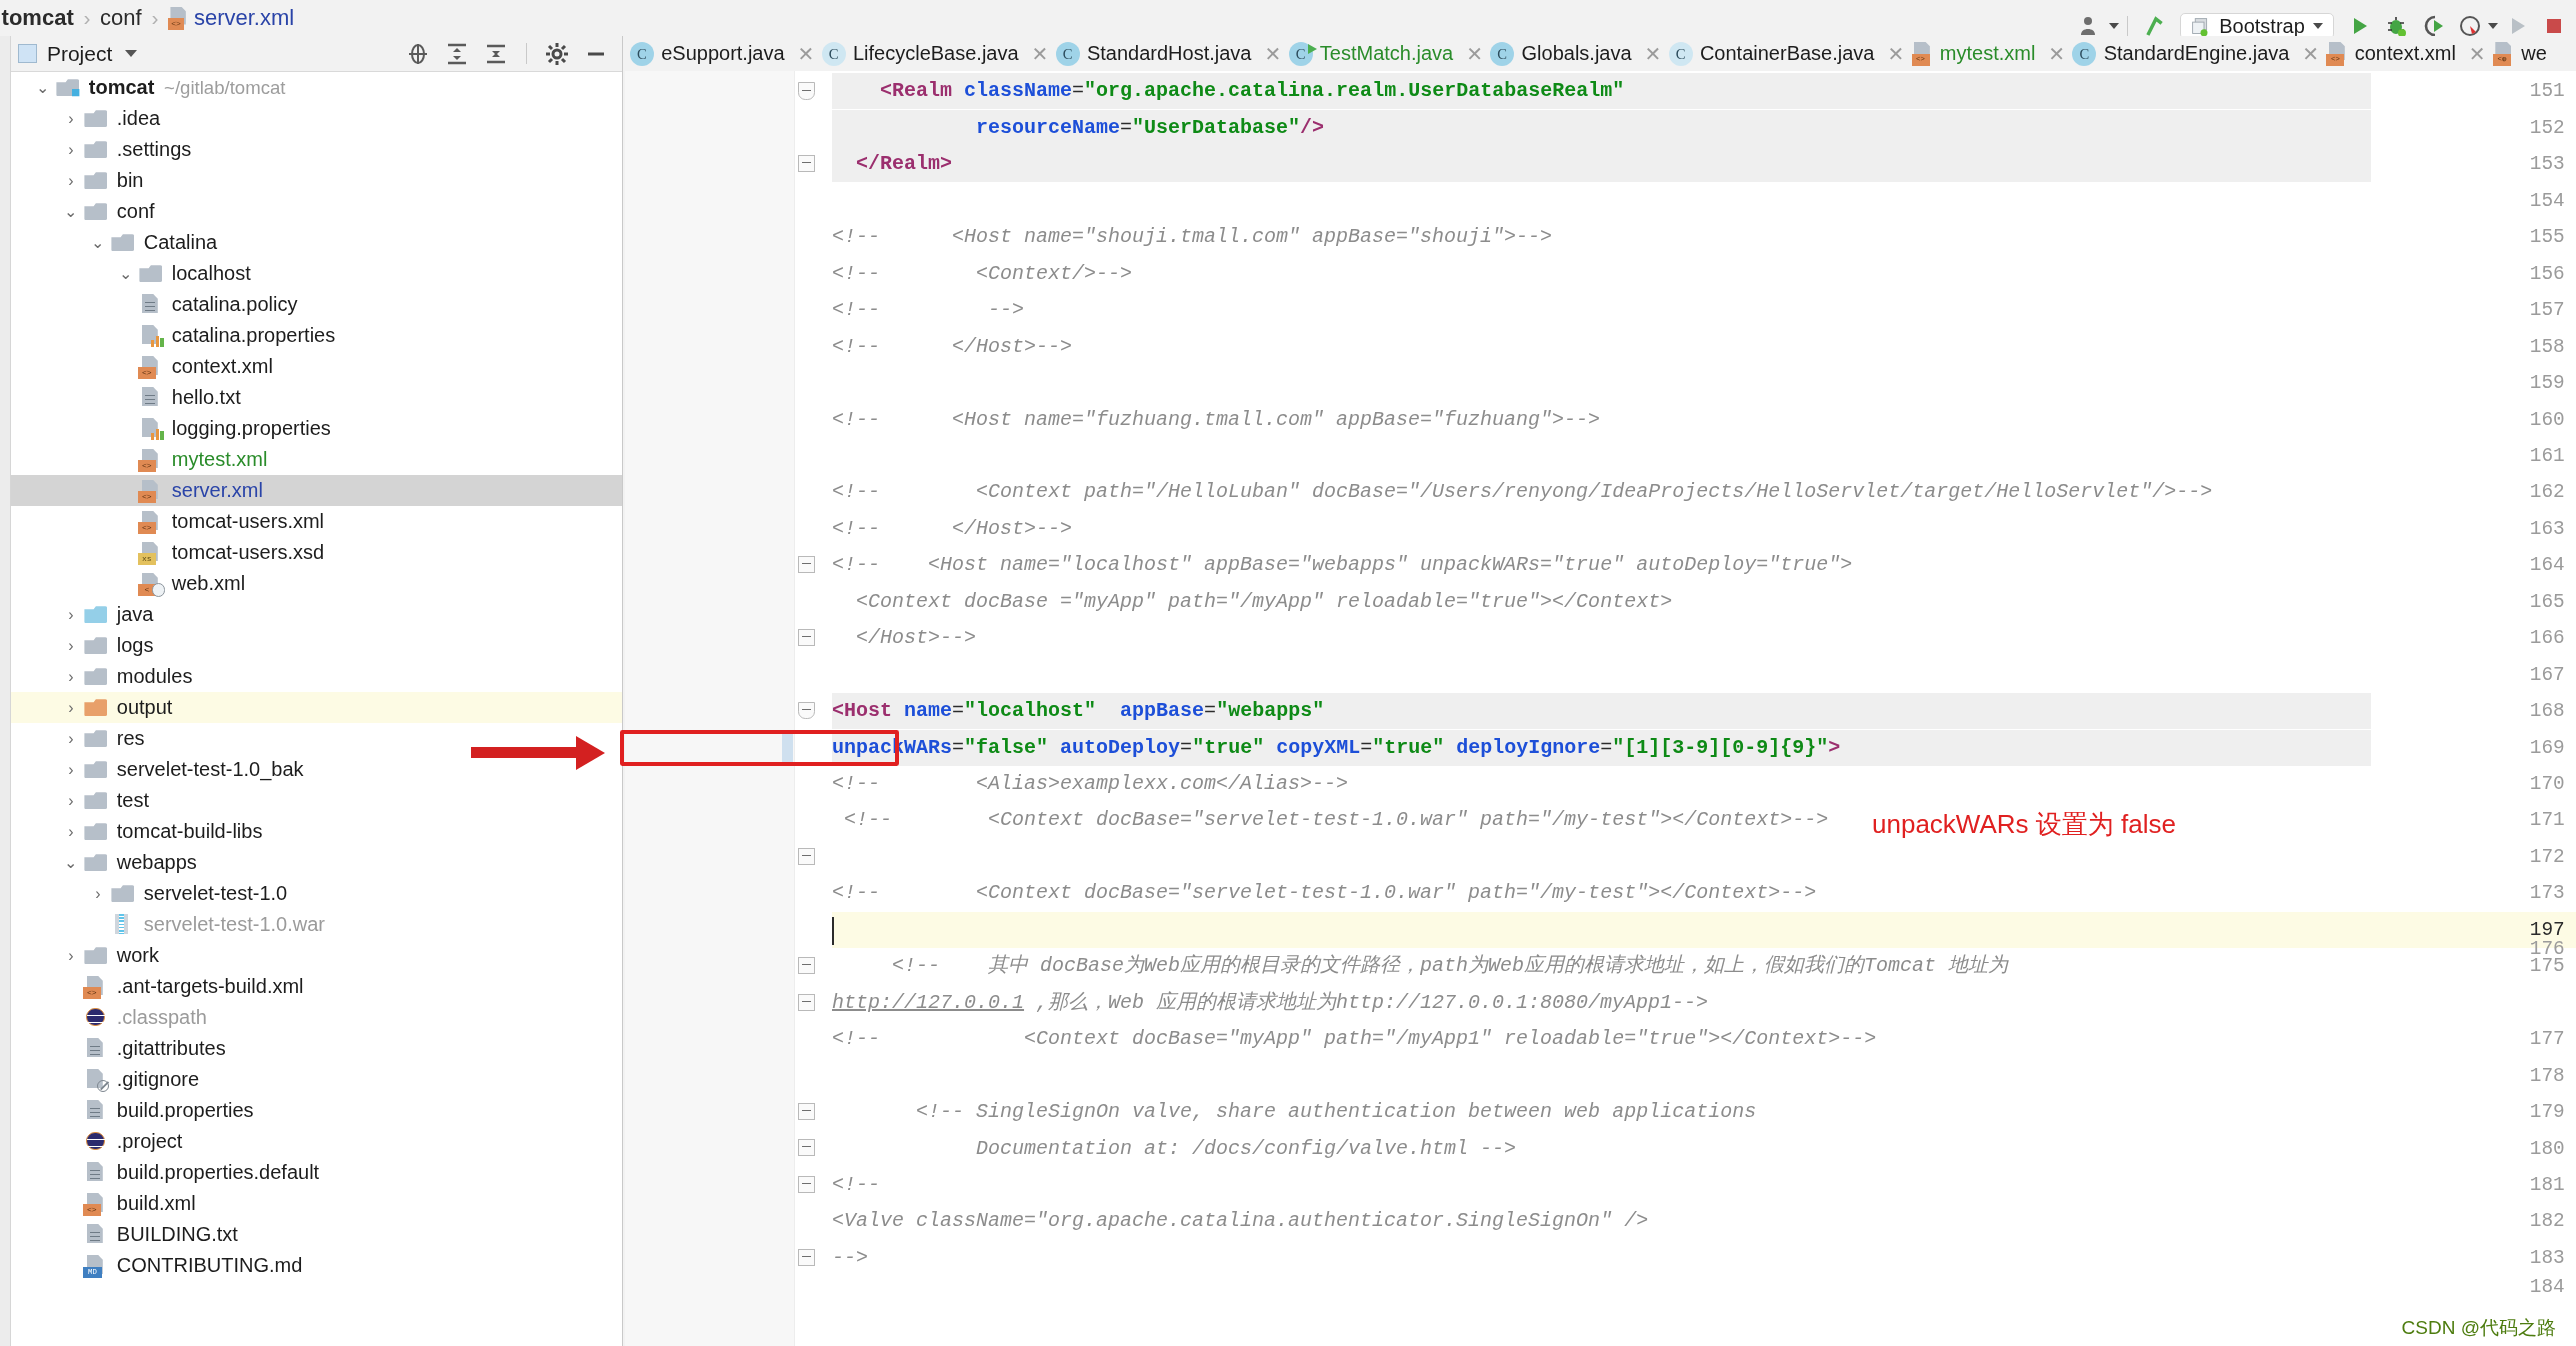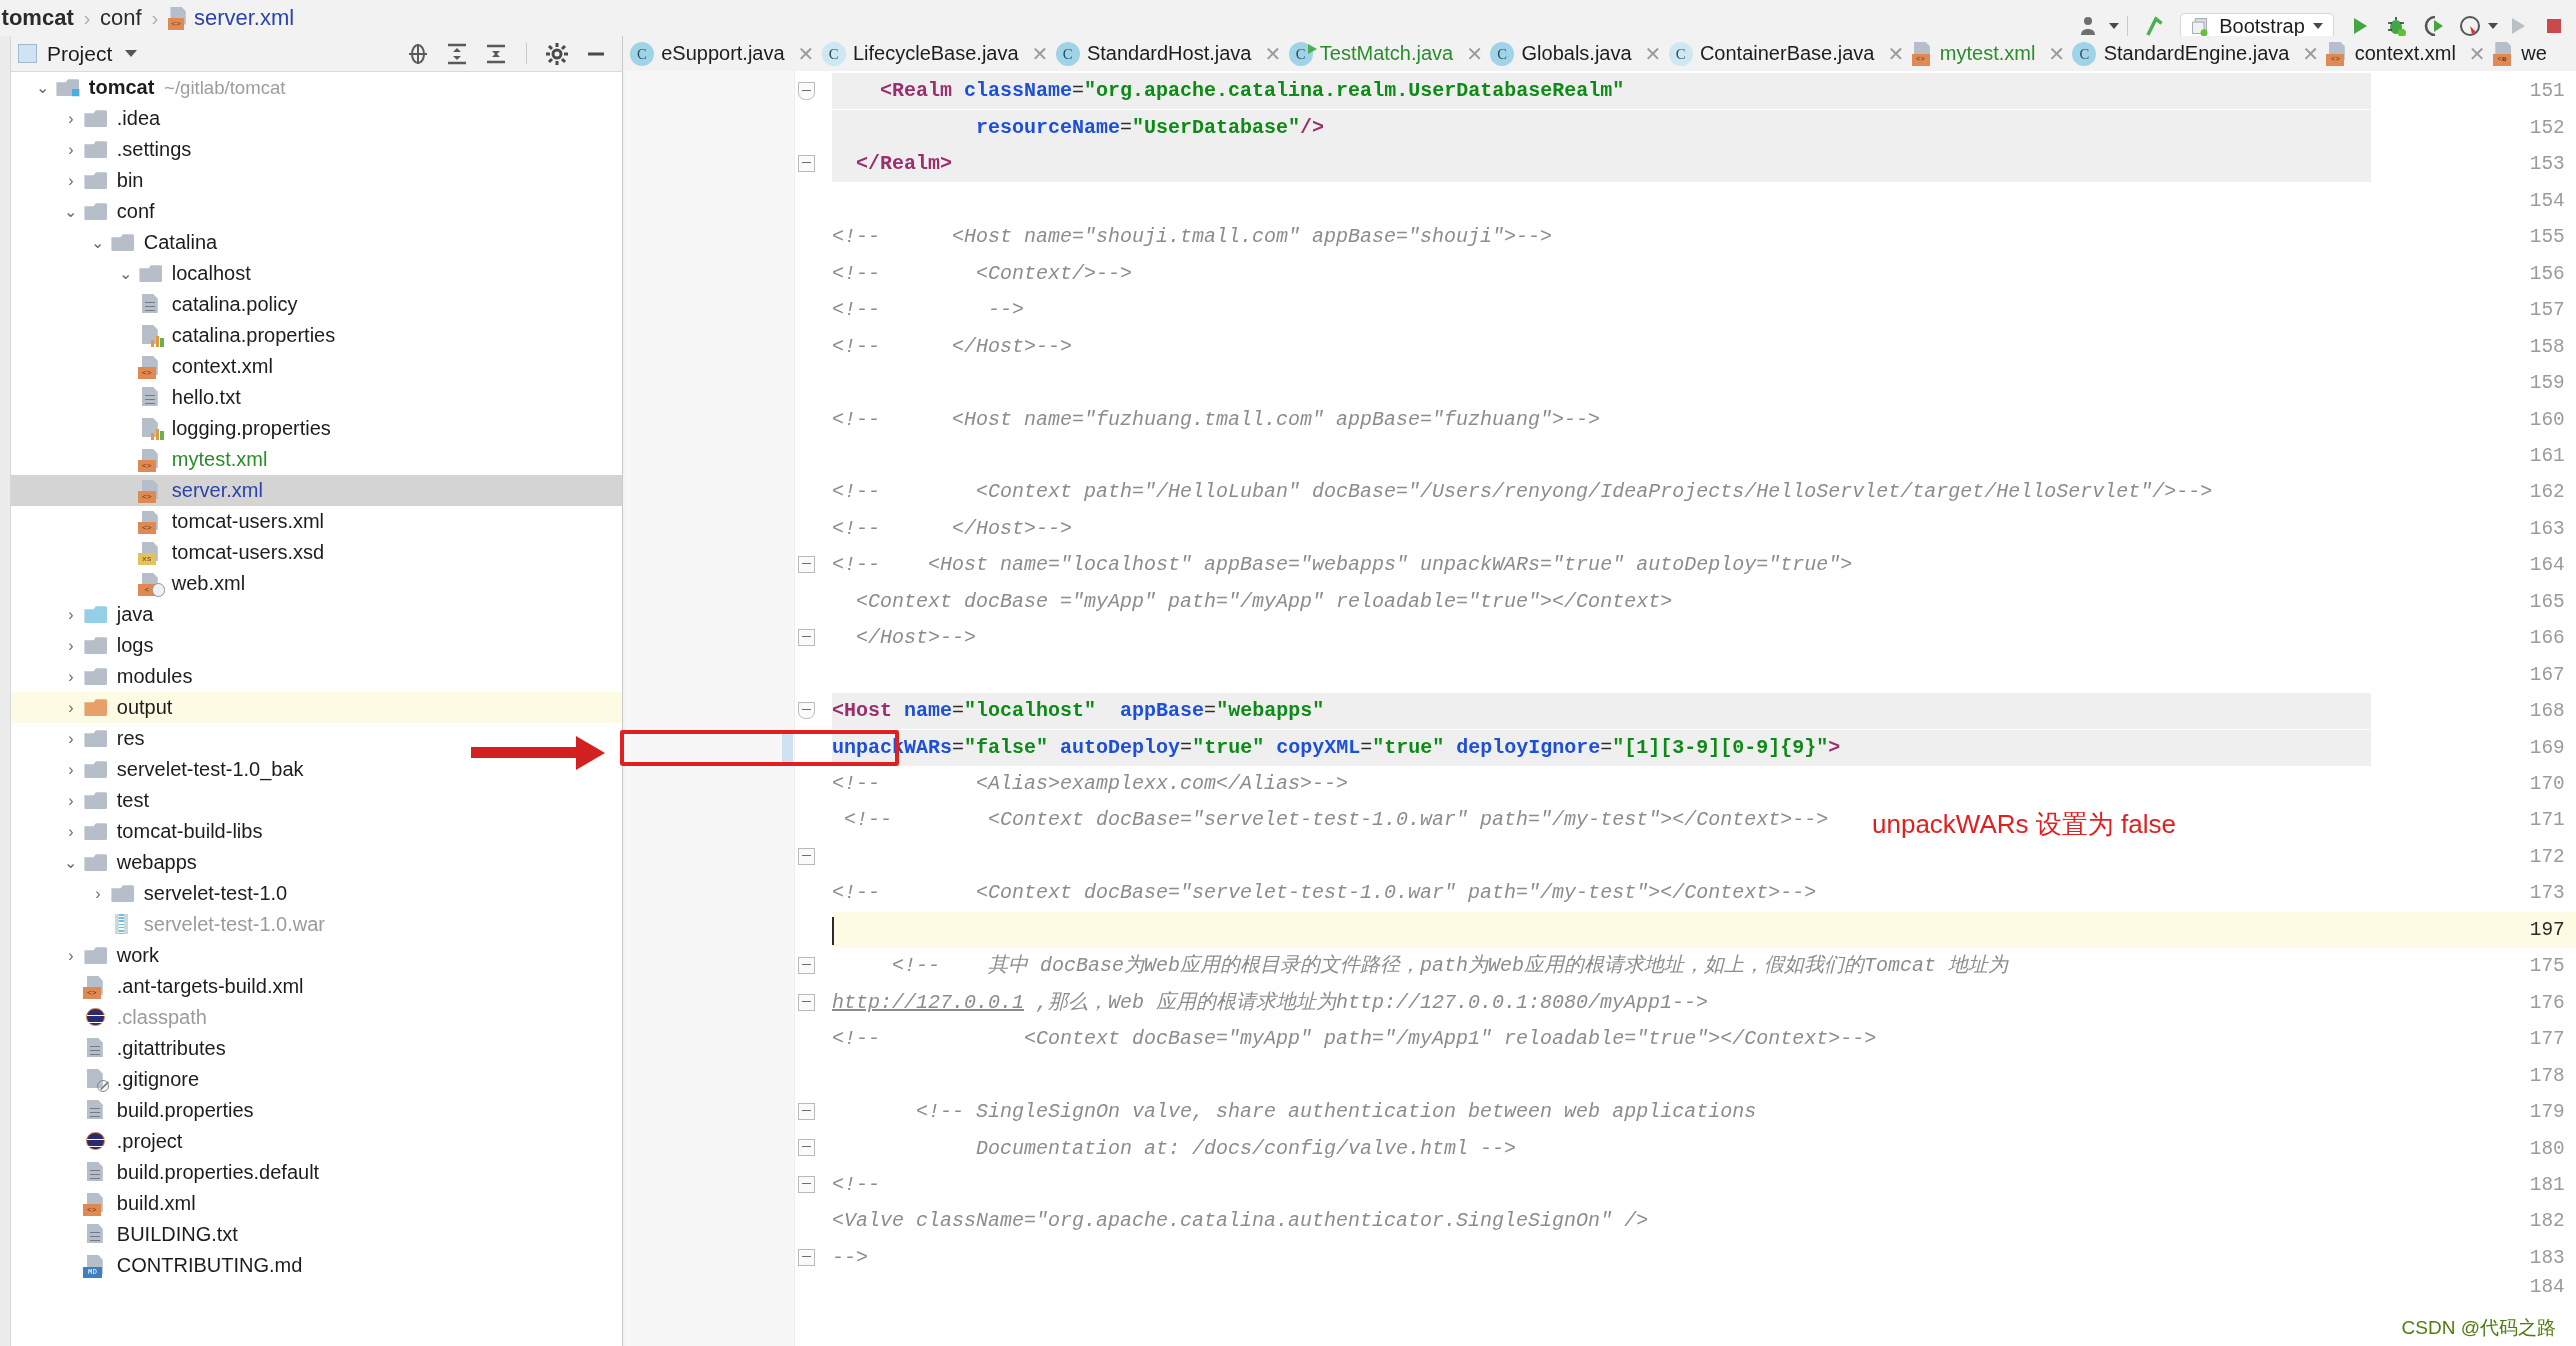--- a/index.html
+++ b/index.html
@@ -766,21 +766,21 @@
         <div class="lnum" style="top: 659px;">169</div>
         <div class="rowbg bluegut" style="top: 659px;"></div>
         <div class="lnum" style="top: 695px;">170</div>
         <div class="lnum" style="top: 731px;">171</div>
         <div class="lnum" style="top: 768px;">172</div>
         <div class="fold-m" style="top: 777px;"></div>
         <div class="lnum" style="top: 804px;">173</div>
         <div class="lnum cur" style="top: 841px;">197</div>
         <div class="lnum" style="top: 877px;">175</div>
         <div class="fold-m" style="top: 886px;"></div>
-        <div class="lnum" style="top: 914px;">176</div>
+        <div class="lnum" style="top: 860px;">176</div>
         <div class="fold-m" style="top: 923px;"></div>
         <div class="lnum" style="top: 950px;">177</div>
         <div class="lnum" style="top: 987px;">178</div>
         <div class="lnum" style="top: 1023px;">179</div>
         <div class="fold-m" style="top: 1032px;"></div>
         <div class="lnum" style="top: 1060px;">180</div>
         <div class="fold-m" style="top: 1068px;"></div>
         <div class="lnum" style="top: 1096px;">181</div>
         <div class="fold-m" style="top: 1105px;"></div>
         <div class="lnum" style="top: 1132px;">182</div>

